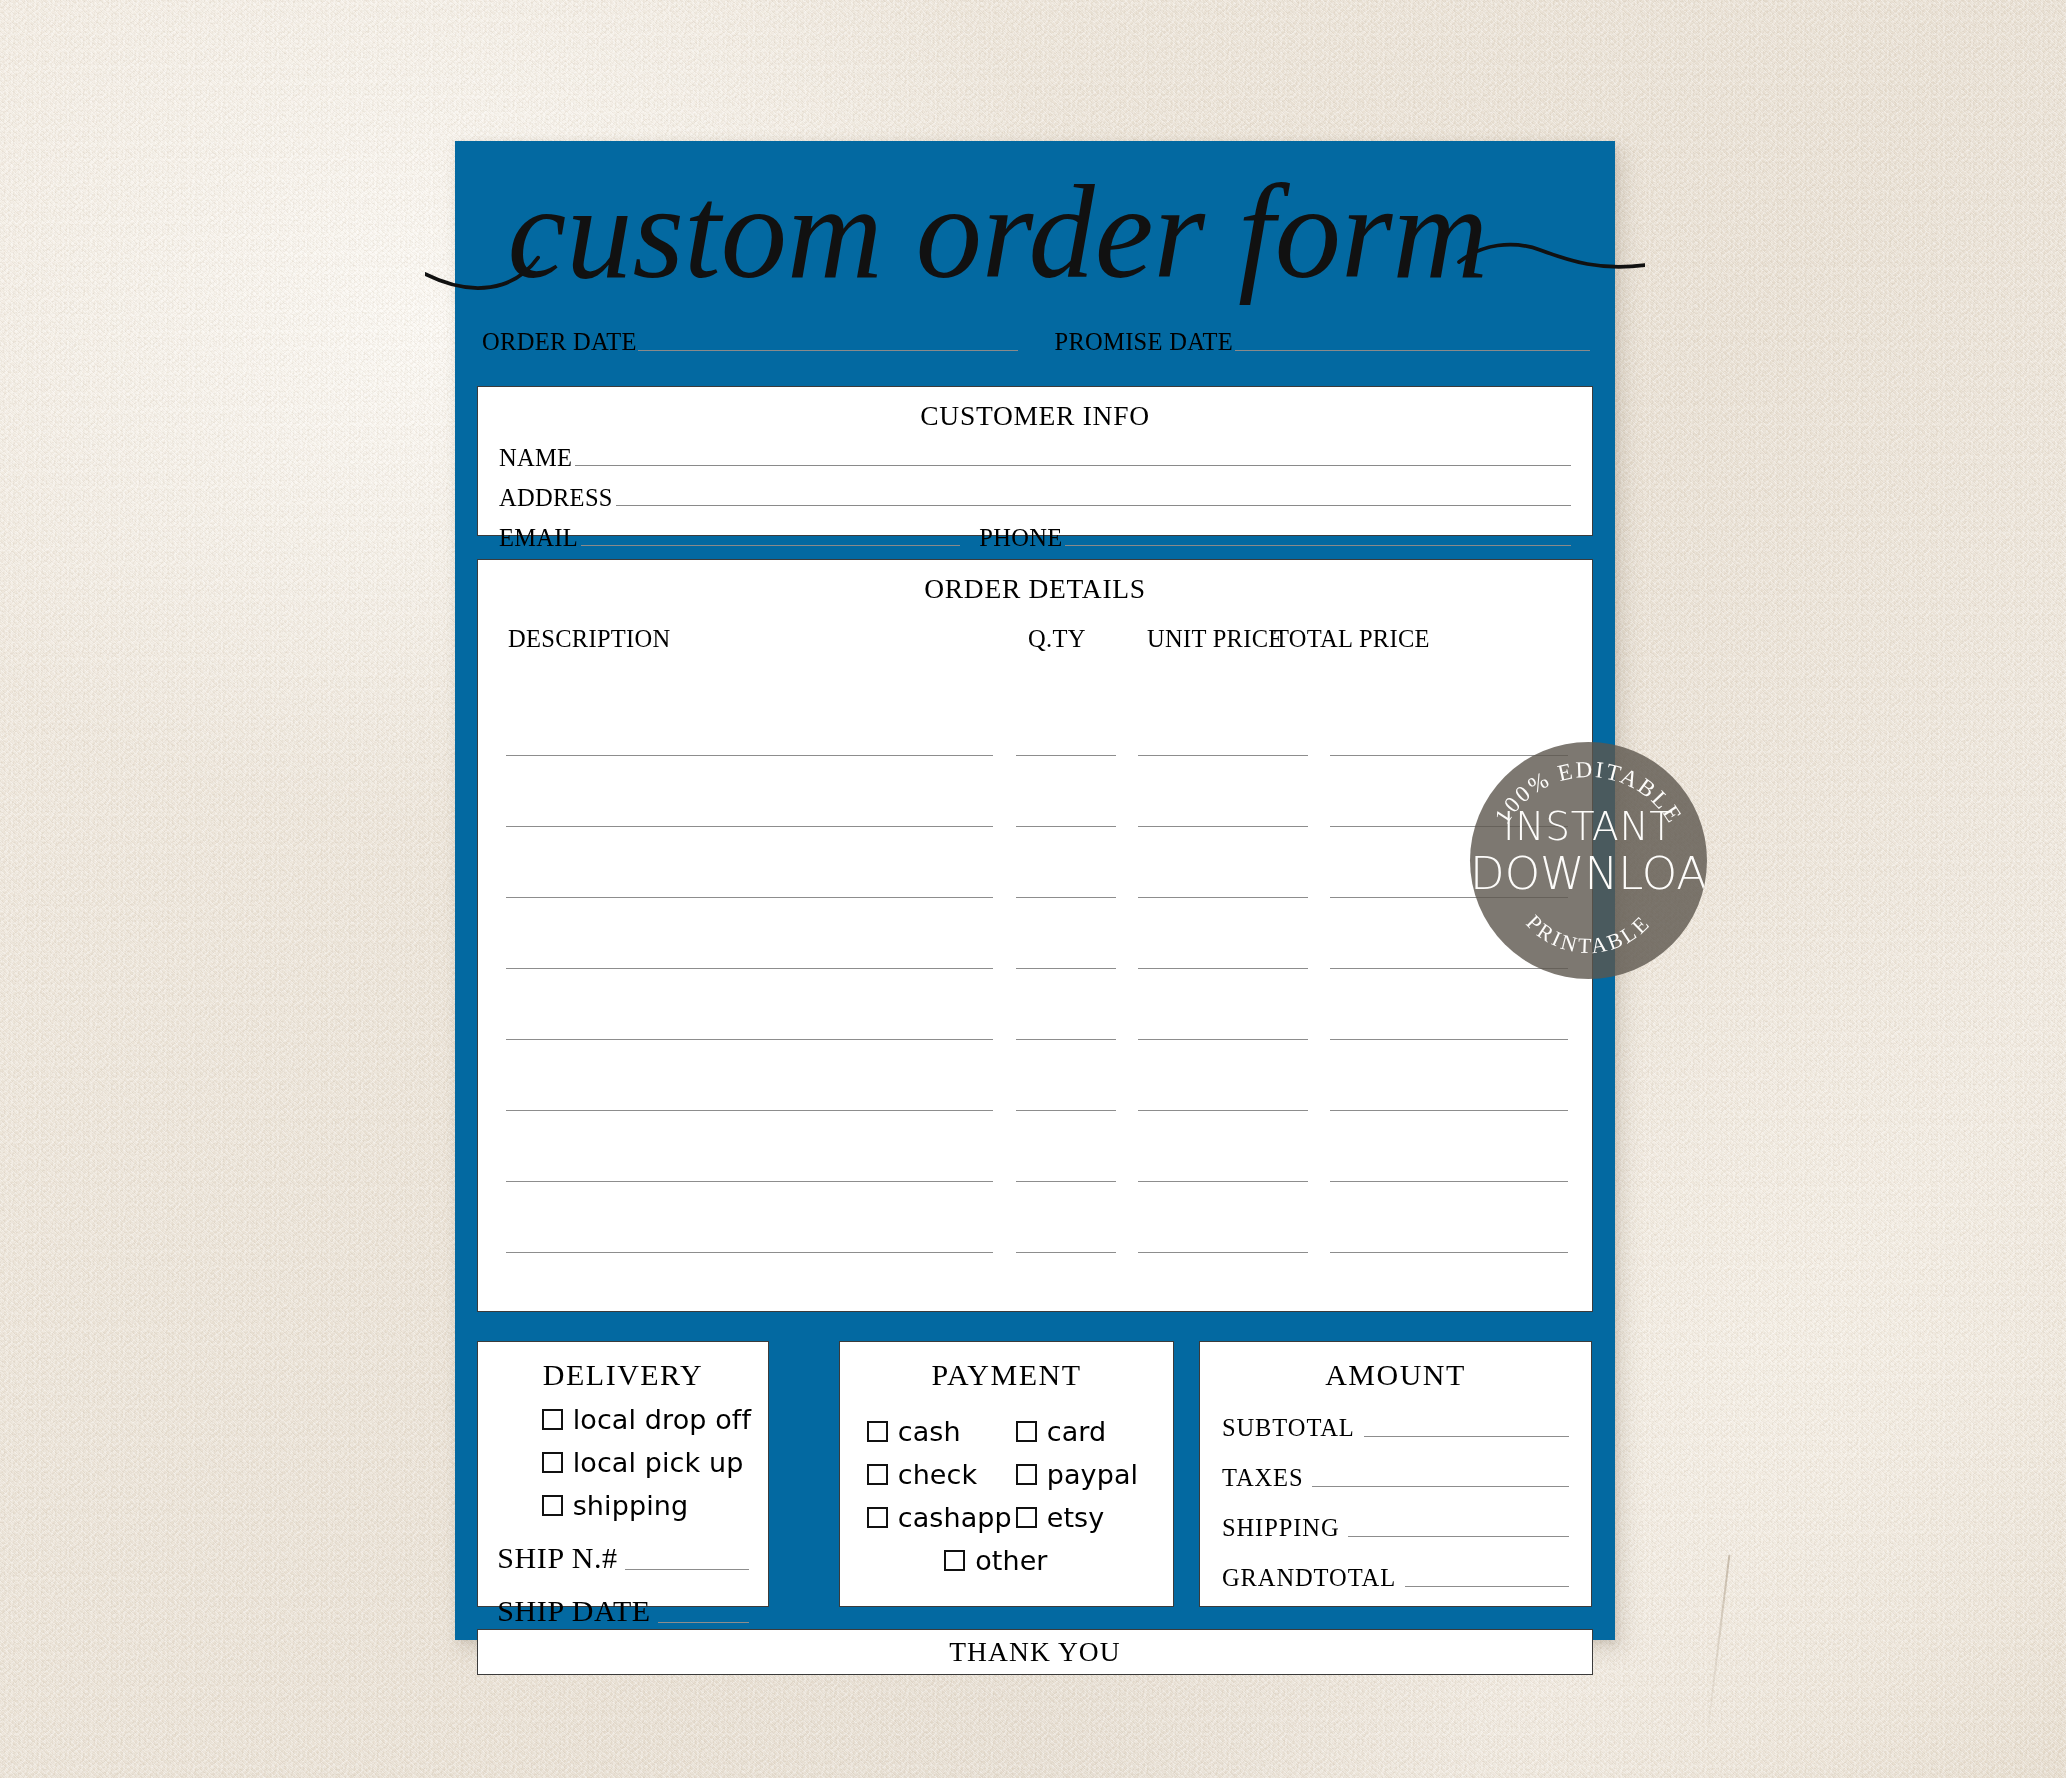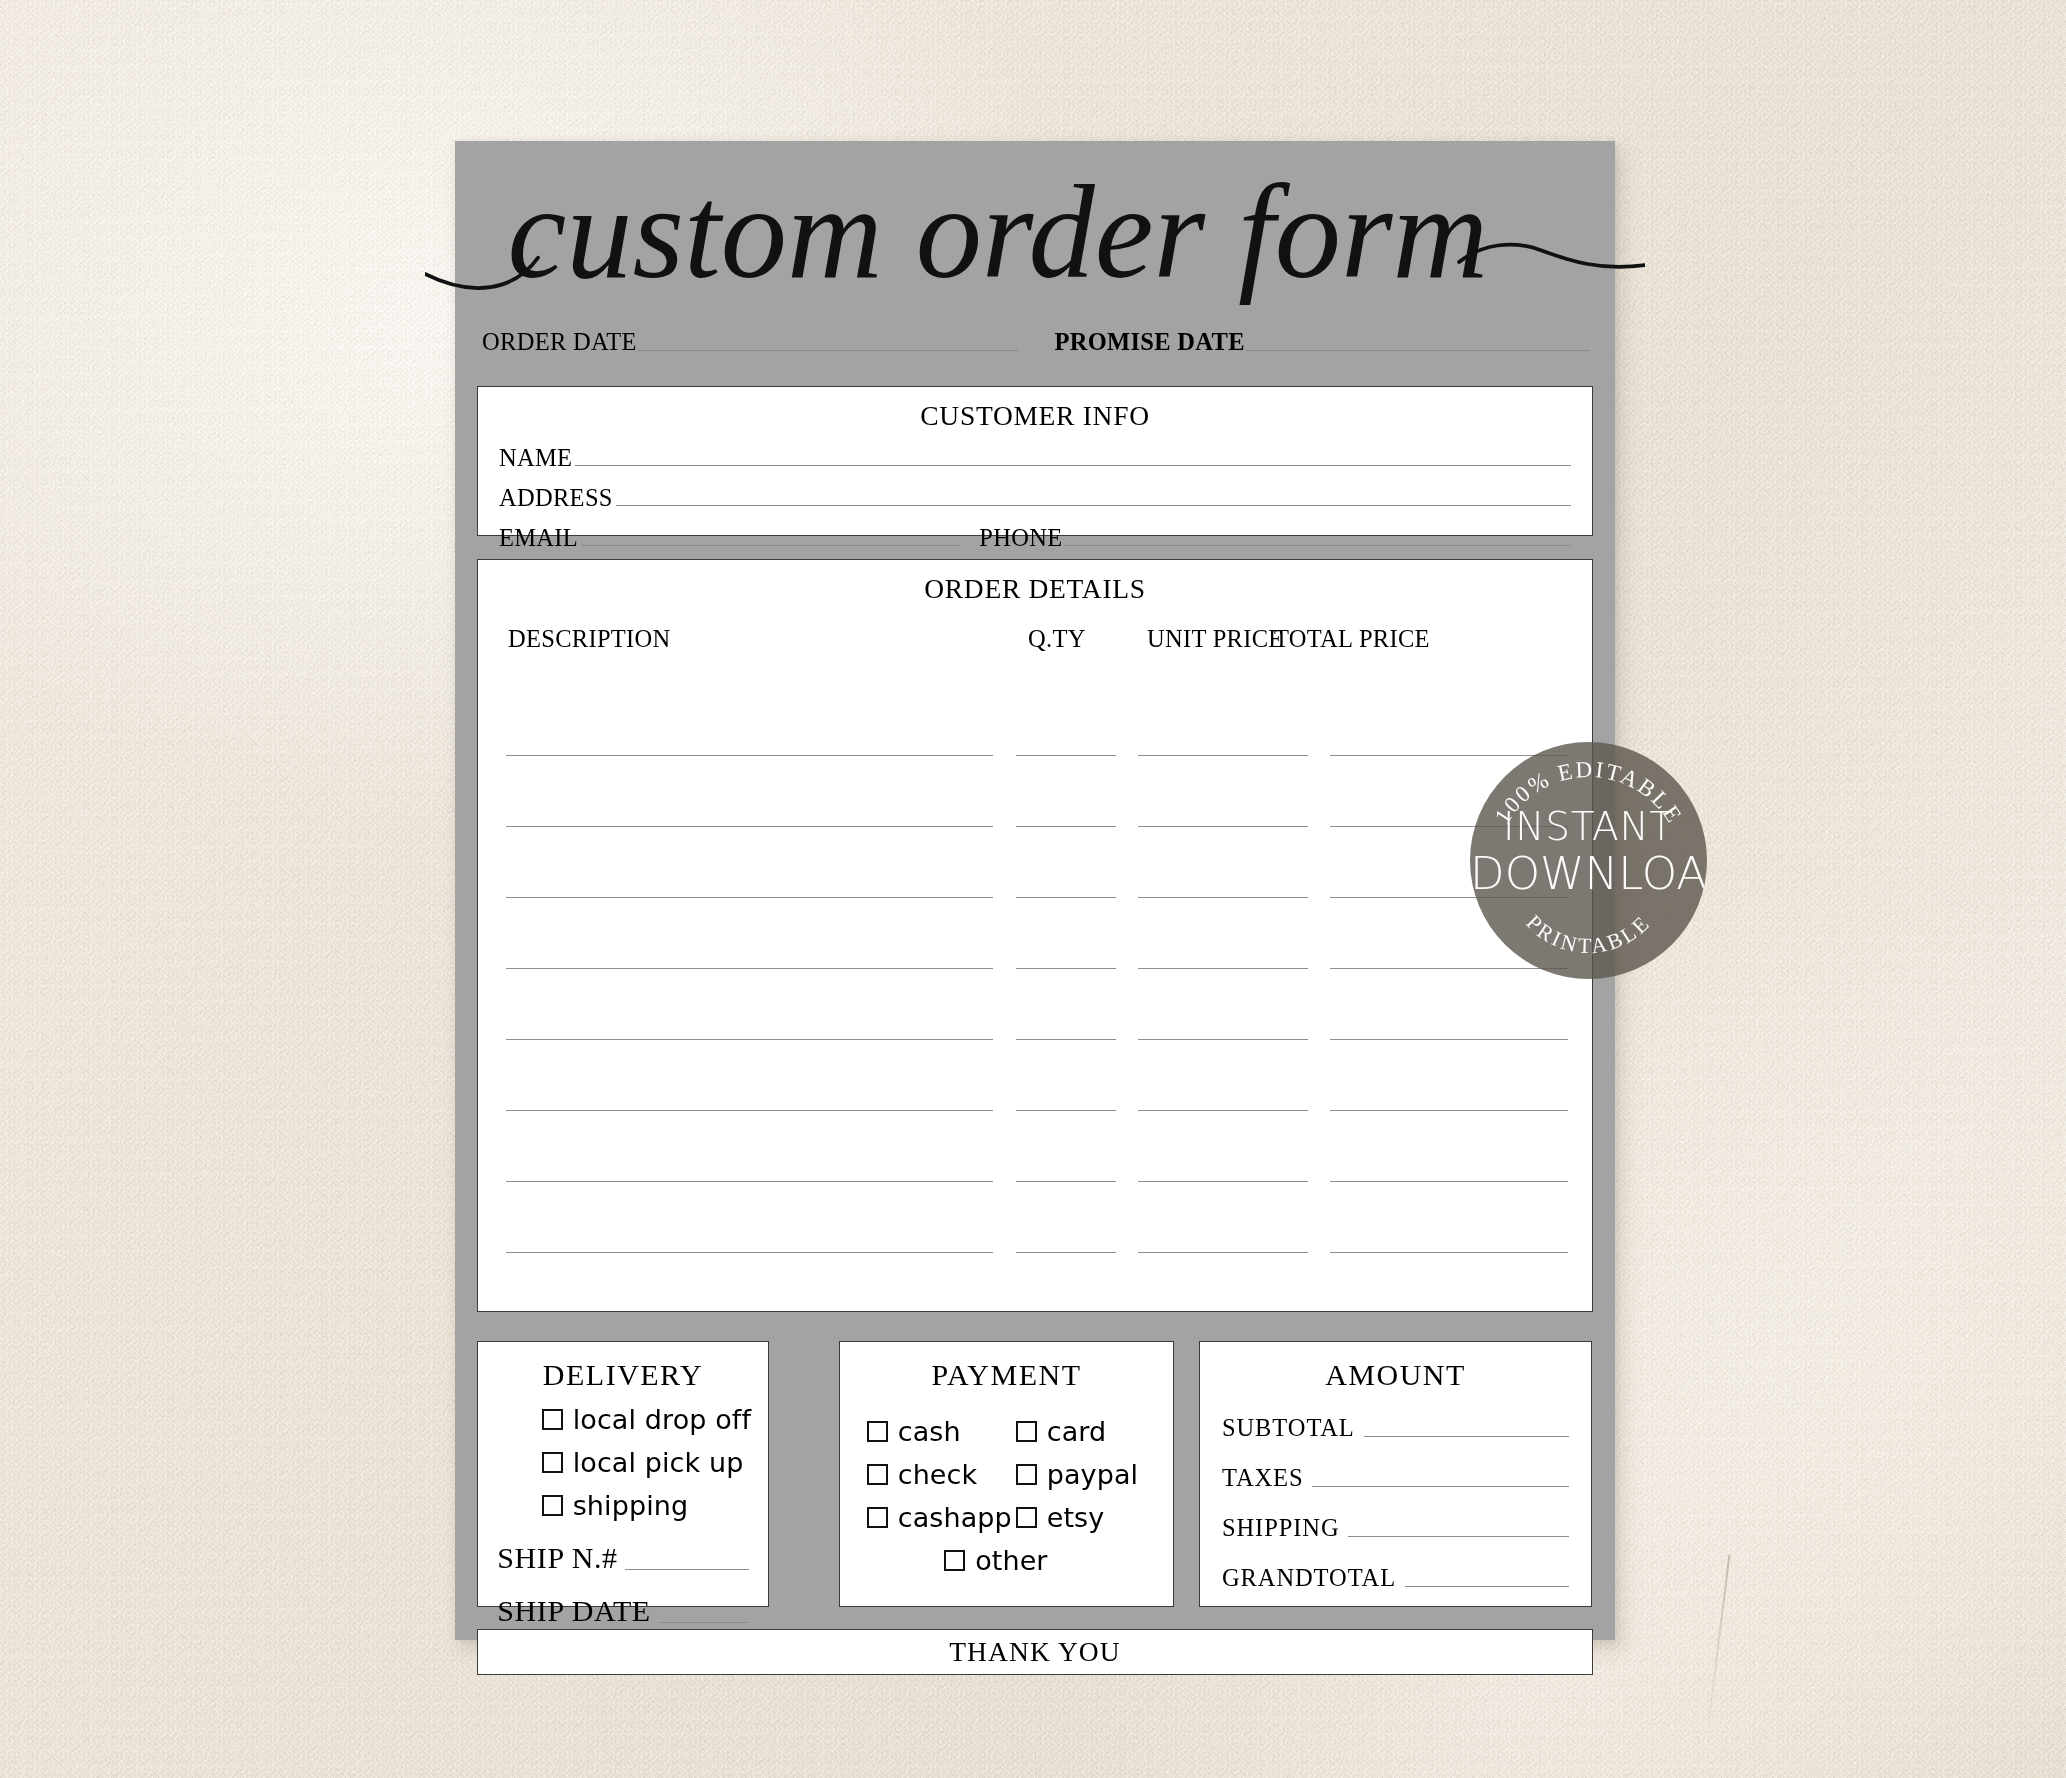--- a/index.html
+++ b/index.html
@@ -53,21 +53,21 @@
     border-radius: 1.5px;
   }
 
   
   #sheet {
     position: absolute;
     left: 455px;
     top: 141px;
     width: 1160px;
     height: 1499px;
-    background: #a3a3a3;
+    background: #0369a1;
     box-shadow: 7.4px 9px 19.3px rgba(120,106,88,0.22), 1.5px 2.2px 6px rgba(120,106,88,0.14);
   }
 
   
   #title-wrap {
     position: absolute;
     left: -30px;
     top: 4.5px;
     width: 1220px;
     height: 186px;
@@ -99,21 +99,21 @@
   #date-row {
     position: absolute;
     left: 27px;
     top: 187px;
     width: 1108px;
     display: flex;
     font-size: 24.5px;
   }
   #date-row .fld { display: flex; align-items: flex-end; }
   #order-date-field { width: 536px; }
-  #promise-date-field { width: 536px; margin-left: 37px; font-weight: bold; }
+  #promise-date-field { width: 536px; margin-left: 37px; }
   #date-row .lbl { white-space: nowrap; padding-right: 1.5px; }
 
   
   #customer-box {
     left: 22px; top: 245px; width: 1116px; height: 150px;
   }
   #customer-title {
     text-align: center;
     font-size: 27.5px;
     margin-top: 12.6px;

